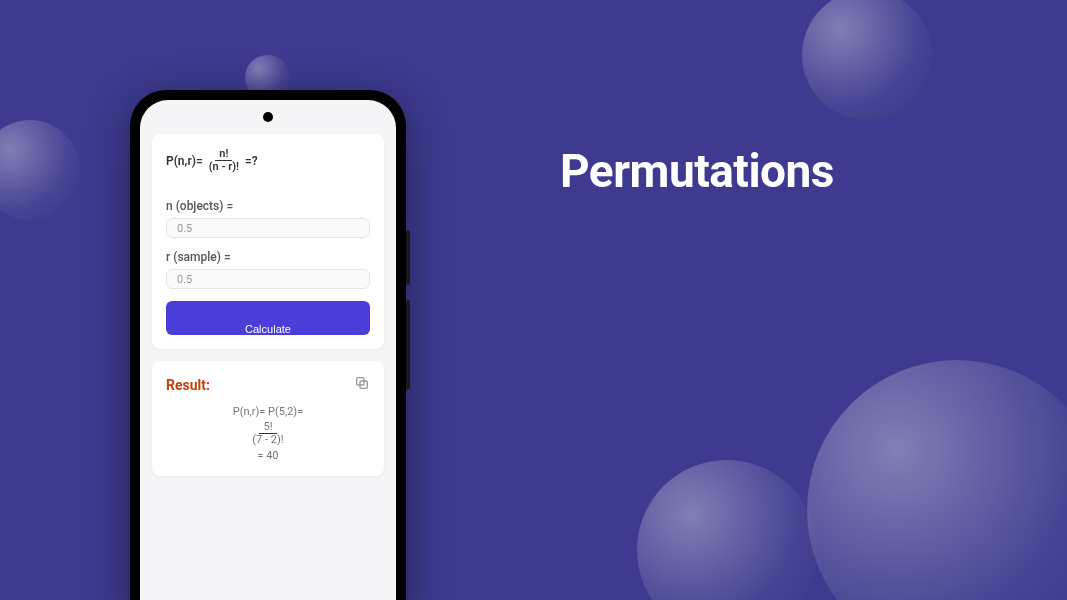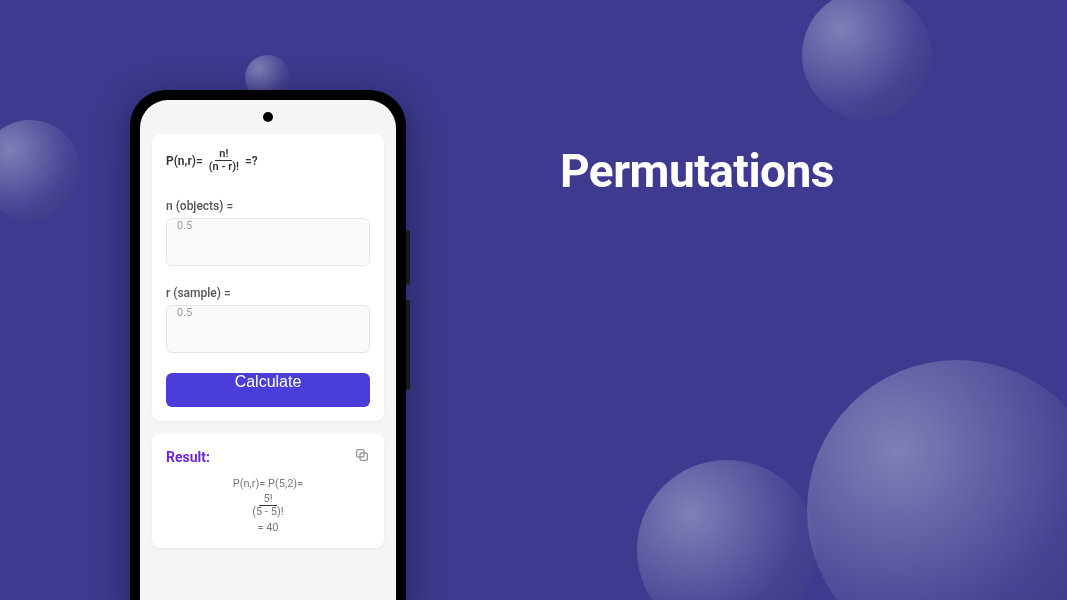--- a/index.html
+++ b/index.html
@@ -104,54 +104,55 @@
   .frac .bot { padding: 0 2px; }
 
   .field-label {
     font-size: 12px;
     color: #555;
     margin-bottom: 5px;
     font-weight: 500;
   }
   .input {
     width: 100%;
-    height: 48px;
+    height: 20px;
     background: #fafafa;
     border: 1px solid #e5e5e8;
     border-radius: 6px;
     padding: 0 10px;
     font-size: 11px;
     color: #999;
-    margin-bottom: 20px;
-    display: flex;
+    margin-bottom: 12px;
+    display: flex;
+    align-items: center;
   }
   .calc-btn {
     width: 100%;
     height: 34px;
     background: #4a3dd8;
     color: #fff;
     border: none;
     border-radius: 6px;
-    font-size: 16px;
+    font-size: 11px;
     font-weight: 500;
     cursor: pointer;
     display: flex;
-    align-items: flex-start;
+    align-items: flex-end;
     justify-content: center;
   }
   .result-head {
     display: flex;
     justify-content: space-between;
     align-items: center;
     margin-bottom: 10px;
   }
   .result-title {
     font-size: 14px;
     font-weight: 700;
-    color: #6d28d9;
+    color: #c2410c;
   }
   .copy-icn { color: #999; }
   .result-line {
     display: flex;
     align-items: center;
     gap: 3px;
     font-size: 11px;
     color: #777;
     flex-direction: column;
   }
@@ -208,21 +209,21 @@
             <svg width="16" height="16" viewBox="0 0 24 24" fill="none" stroke="currentColor" stroke-width="2">
               <rect x="9" y="9" width="11" height="11" rx="2"></rect>
               <rect x="4" y="4" width="11" height="11" rx="2"></rect>
             </svg>
           </span>
         </div>
         <div class="result-line">
           <span>P(n,r)= P(5,2)=</span>
           <span class="frac">
             <span class="top">5!</span>
-            <span class="bot">(5 - 5)!</span>
+            <span class="bot">(7 - 2)!</span>
           </span>
           <span>= 40</span>
         </div>
       </div>
 
     </div>
   </div>
 </div>
 
 </body></html>

